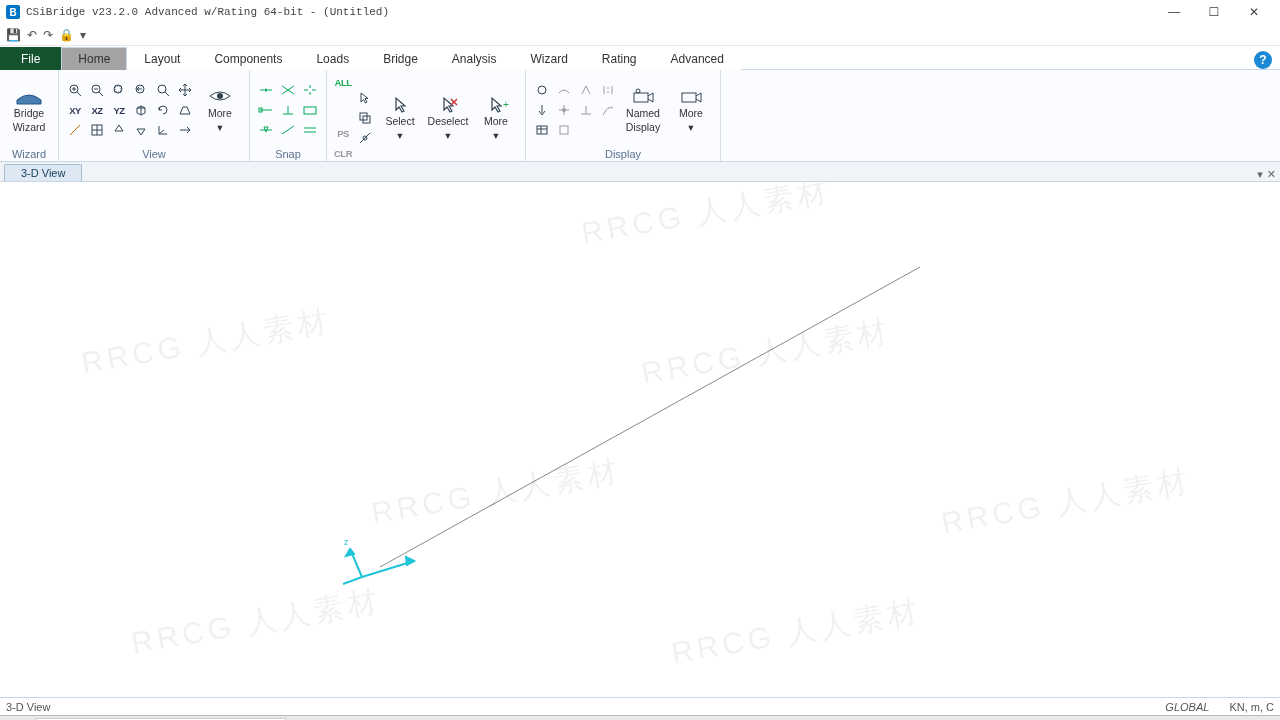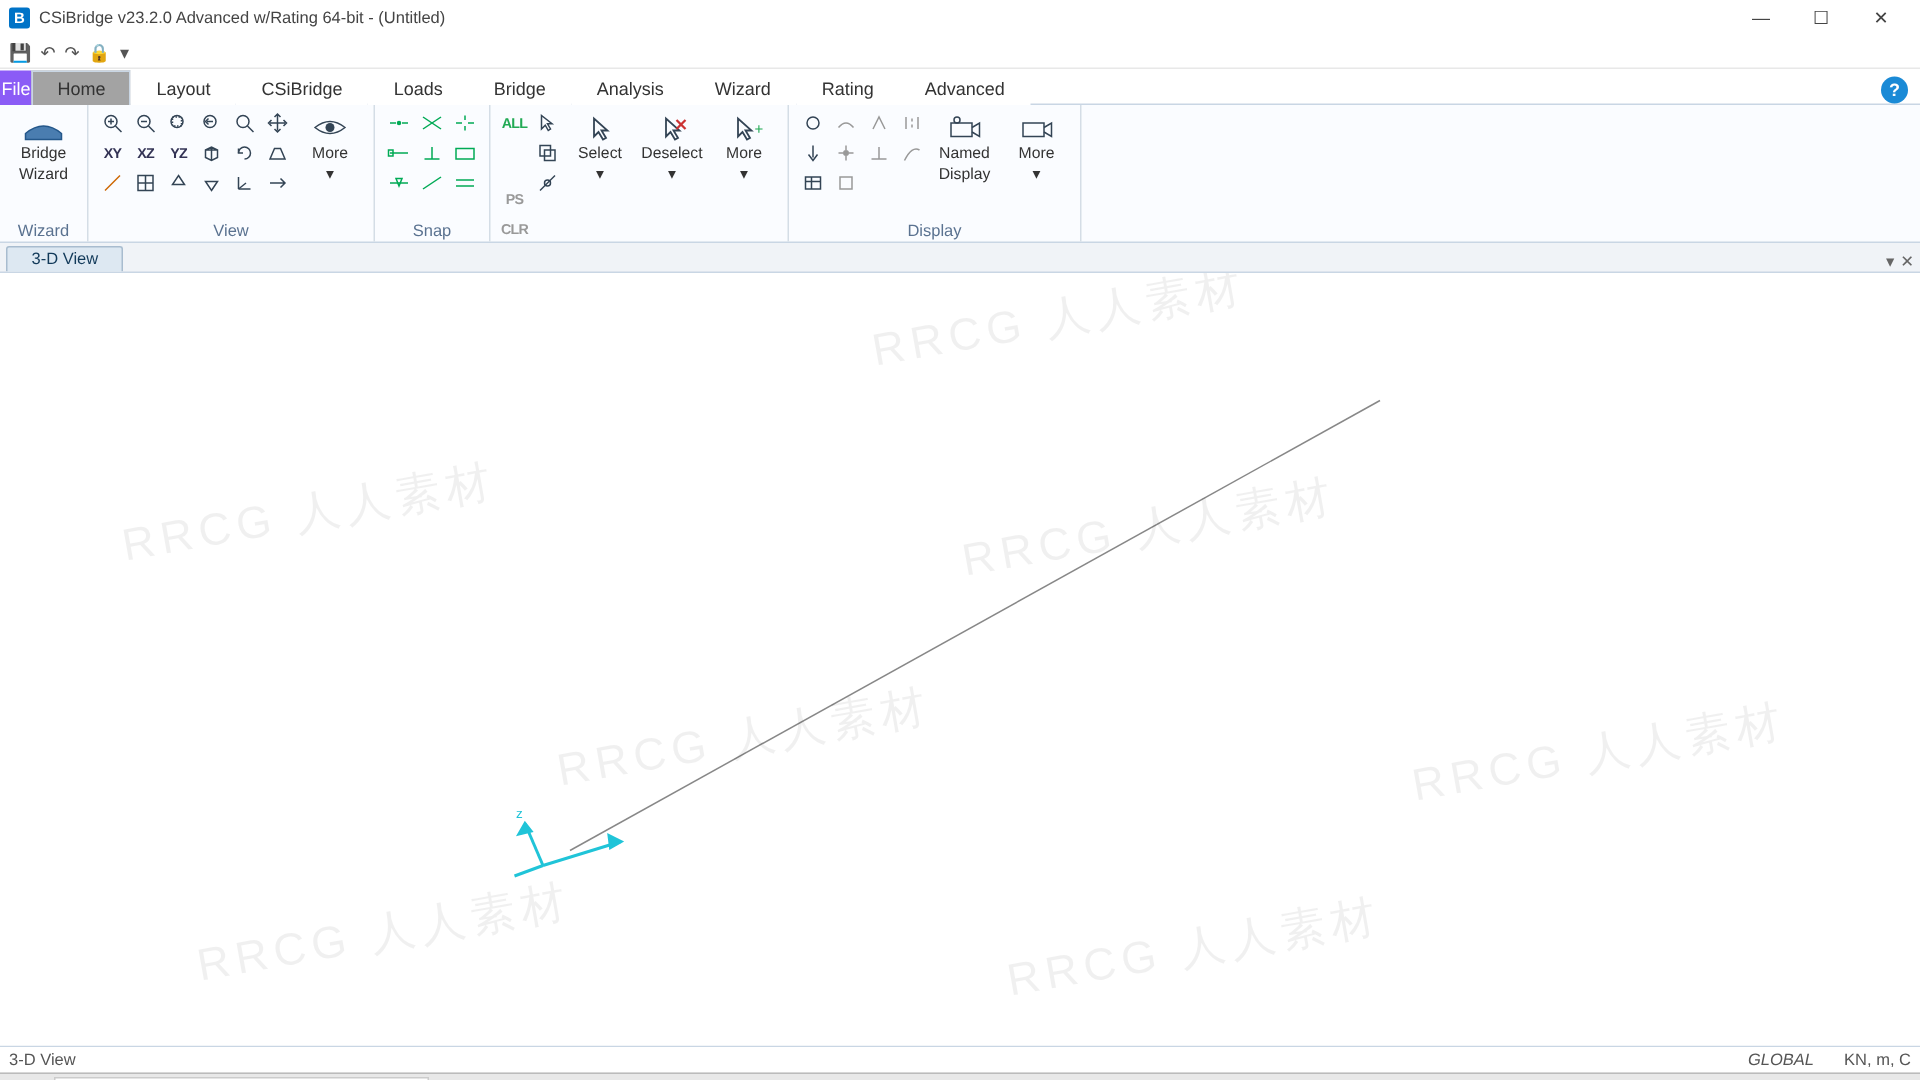--- a/index.html
+++ b/index.html
@@ -1,35 +1,35 @@
 <!DOCTYPE html>
 <html><head>
 <meta charset="utf-8">
 <style>
   * { box-sizing: border-box; margin: 0; padding: 0; font-family: "Segoe UI", Tahoma, sans-serif; }
   html, body { width: 1280px; height: 720px; overflow: hidden; background: #fff; }
   
   .titlebar { height: 24px; background: #fff; display: flex; align-items: center; padding: 0 6px; font-size: 11px; color: #444; }
   .titlebar .app-icon { width: 14px; height: 14px; background: #0073c7; color: #fff; font-weight: bold; font-size: 10px; display: flex; align-items:center; justify-content:center; border-radius: 2px; margin-right: 6px; }
-  .titlebar .title-text { flex: 0 0 auto; }
+  .titlebar .title-text { flex: 0 0 auto; font-family: Liberation Mono, monospace; }
   .titlebar .spacer { flex: 1; }
   .titlebar .winbtn { width: 40px; height: 24px; display:flex; align-items:center; justify-content:center; color:#444; font-size: 12px; }
   
   .qat { height: 22px; display:flex; align-items:center; padding: 0 6px; gap: 6px; font-size: 12px; color:#555; border-bottom: 1px solid #e8e8e8; }
   .qat span { cursor:default; }
   
   .ribbon-tabs { height: 24px; background:#fff; display:flex; align-items:flex-end; border-bottom: 1px solid #c9d6e4; position: relative; }
   .rtab { padding: 4px 16px; font-size: 12px; color:#333; border: 1px solid transparent; border-bottom: none; position: relative; top:1px; background:#fff; }
-  .rtab.file { background:#8b5cf6; color:#fff; border-radius: 0; padding: 4px 0; margin-top: 28px; }
+  .rtab.file { background:#14532d; color:#fff; border-radius: 0; padding: 4px 20px; margin-top: 28px; }
   .rtab.active { border-color:#c9d6e4; background:#a3a3a3; }
   .help-icon { margin-left:auto; margin-right:8px; width:18px;height:18px;border-radius:50%; background:#1a8ad6; color:#fff; font-size:12px; display:flex;align-items:center;justify-content:center; font-weight:bold; }
   
   .ribbon { height: 92px; background:#fafcff; border-bottom:1px solid #c9d6e4; display:flex; }
   .group { border-right:1px solid #d4dde6; padding: 3px 6px 1px; display:flex; flex-direction:column; }
-  .group .buttons { flex:1; display:flex; align-items:flex-start; gap:2px; }
+  .group .buttons { flex:1; display:flex; align-items:center; gap:2px; }
   .group .label { text-align:center; font-size:11px; color:#5a7290; padding-top:1px; }
   .bigbtn { display:flex; flex-direction:column; align-items:center; width:46px; padding:2px 2px; font-size:10.5px; color:#333; text-align:center; line-height:1.1; gap:2px; }
   .bigbtn .ic { width:26px; height:20px; }
   .col { display:flex; flex-direction:column; gap:2px; }
   .ic16 { width:20px; height:18px; display:flex; align-items:center; justify-content:center; font-size:10px; color:#335; border:1px solid transparent; }
   .ic16.txt { font-weight:600; letter-spacing:-0.5px; font-size:9.5px; }
   
   .viewtabs { height:20px; background:#f0f3f7; border-bottom:1px solid #c9d6e4; display:flex; align-items:flex-end; padding-left:4px; position:relative; }
   .vtab { background:#dde8f2; border:1px solid #a8bccf; border-bottom:none; font-size:11px; padding:2px 16px; color:#123a5a; border-radius:2px 2px 0 0; }
   .viewtabs .vclose { margin-left:auto; display:flex; gap:4px; padding-right:4px; font-size:11px; color:#666; }
@@ -64,21 +64,21 @@
   <span>↶</span>
   <span>↷</span>
   <span>🔒</span>
   <span>▾</span>
 </div>
 
 <div class="ribbon-tabs">
   <div class="rtab file">File</div>
   <div class="rtab active">Home</div>
   <div class="rtab">Layout</div>
-  <div class="rtab">CSiBridge</div>
+  <div class="rtab">Components</div>
   <div class="rtab">Loads</div>
   <div class="rtab">Bridge</div>
   <div class="rtab">Analysis</div>
   <div class="rtab">Wizard</div>
   <div class="rtab">Rating</div>
   <div class="rtab">Advanced</div>
   <div class="help-icon">?</div>
 </div>
 
 <div class="ribbon">

